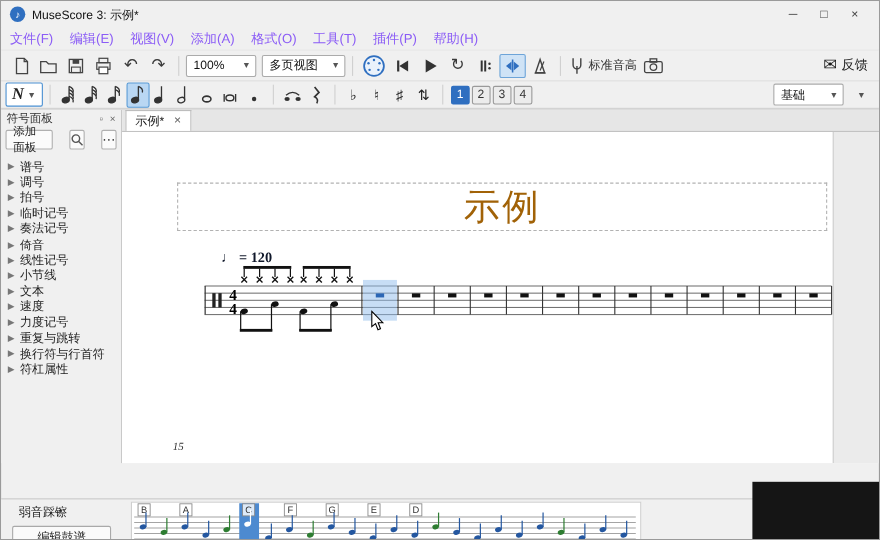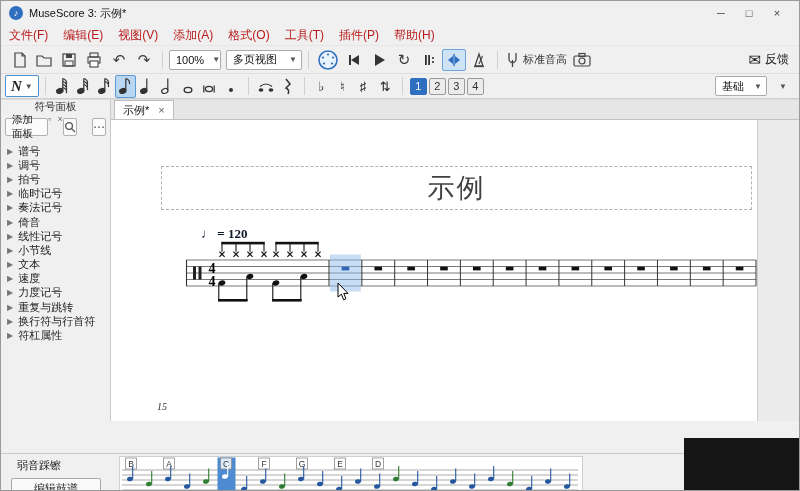--- a/index.html
+++ b/index.html
@@ -12,21 +12,21 @@
   .titlebar{height:24px;display:flex;align-items:center;padding:0 8px;background:#f0f0f0;}
   .logo{width:14px;height:14px;border-radius:50%;background:#2f6fc0;color:#fff;
         display:flex;align-items:center;justify-content:center;font-size:9px;flex:0 0 auto;}
   .title-text{margin-left:6px;font-size:11px;color:#111;}
   .win-controls{margin-left:auto;display:flex;align-items:center;}
   .win-btn{width:28px;height:20px;display:flex;align-items:center;justify-content:center;
            color:#444;font-size:11px;}
 
   
   .menubar{height:20px;display:flex;align-items:center;padding:0 8px;gap:15px;background:#f0f0f0;font-size:12px;}
-  .menu-item{color:#b91c1c;}
+  .menu-item{color:#8b5cf6;}
 
   
   .toolbar{display:flex;align-items:center;background:#f0f0f0;}
   #toolbar1{height:28px;padding:0 6px;gap:1px;border-top:1px solid #e7e7e7;}
   #toolbar2{height:26px;padding:0 4px;gap:1px;border-top:1px solid #dedede;border-bottom:1px solid #cfcfcf;}
   .tbtn{min-width:24px;height:22px;display:flex;align-items:center;justify-content:center;
         color:#3a3a3a;border-radius:2px;padding:0 2px;}
   .tbtn svg{display:block;}
   .glyph13{font-size:13px;line-height:1;}
   .glyph15{font-size:15px;line-height:1;}
@@ -43,21 +43,21 @@
   .voice{width:17px;height:17px;display:flex;align-items:center;justify-content:center;
          border:1px solid #9a9a9a;background:#ececec;font-size:11px;border-radius:2px;margin:0 1px;color:#333;}
   .voice.active{background:#2f6fc0;border-color:#2f6fc0;color:#fff;}
   .right-group{margin-left:auto;display:flex;align-items:center;gap:4px;}
   .feedback{display:flex;align-items:center;gap:4px;color:#1a1a1a;font-size:12px;padding:0 4px;}
 
   
   .body{display:flex;height:322px;border-top:1px solid #dcdcdc;}
   .sidebar{width:110px;background:#f0f0f0;border-right:1px solid #c9c9c9;display:flex;flex-direction:column;}
   .panel-header{height:16px;display:flex;align-items:center;justify-content:space-between;
-                padding:0 5px;font-size:10.5px;color:#333;flex-direction:column;}
+                padding:0 5px;font-size:10.5px;color:#333;}
   .ph-icons{display:flex;gap:6px;color:#666;font-size:9px;}
   .panel-tools{display:flex;gap:15px;padding:2px 4px;align-items:center;}
   .add-btn{height:18px;border:1px solid #b0b0b0;background:#fbfbfb;font-size:10.5px;
            padding:0 6px;border-radius:2px;display:flex;align-items:center;color:#222;}
   .sq-btn{width:20px;height:18px;border:1px solid #b0b0b0;background:#fbfbfb;display:flex;
           align-items:center;justify-content:center;border-radius:2px;color:#444;}
   .palette-list{margin-top:6px;}
   .palette-item{height:14.2px;display:flex;align-items:center;padding-left:6px;gap:5px;
                 font-size:11px;color:#1c1c1c;white-space:nowrap;}
   .tri{color:#777;font-size:8px;}
@@ -65,21 +65,21 @@
   .main{flex:1;position:relative;background:#fff;overflow:hidden;}
   .tabbar{height:20px;background:#e6e6e6;border-bottom:1px solid #c2c2c2;display:flex;
           align-items:flex-end;padding-left:3px;}
   .tab{height:19px;background:#fff;border:1px solid #bdbdbd;border-bottom:none;display:flex;
        align-items:center;gap:9px;padding:0 8px;font-size:11px;color:#111;}
   .tab-close{color:#666;font-size:11px;}
   .canvas{position:absolute;left:0;top:20px;right:0;bottom:0;background:#fff;}
   .page-edge{position:absolute;left:646px;top:0;bottom:0;right:0;background:#ebebeb;border-left:1px solid #cfcfcf;}
   .title-frame{position:absolute;left:50px;top:46px;width:591px;height:44px;border:1px dashed #b2b2b2;
                display:flex;align-items:center;justify-content:center;}
-  .score-title{font-family:"Liberation Serif",serif;font-size:27px;color:#404040;letter-spacing:2px;}
+  .score-title{font-family:"Liberation Serif",serif;font-size:33px;color:#a16207;letter-spacing:2px;}
   .tempo{position:absolute;left:90px;top:106px;font-family:"Liberation Serif",serif;font-weight:bold;font-size:13px;color:#0f172a;}
   .measure-no{position:absolute;left:46px;top:281px;font-family:"Liberation Serif",serif;
               font-style:italic;font-size:10px;color:#333;}
   #score-host{position:absolute;left:70px;top:115px;width:580px;height:85px;}
   #cursor{position:absolute;left:226px;top:162px;}
   .ts{font-family:"Liberation Serif",serif;font-weight:bold;font-size:14px;}
 
   
   .drum-panel{height:52px;background:#f0f0f0;border-top:1px solid #c9c9c9;position:relative;margin-top:32px;}
   .drum-name{position:absolute;left:16px;top:4px;font-size:11px;color:#1a1a1a;}
@@ -147,21 +147,21 @@
           <rect x="5" y="10" width="8" height="6" fill="#fff" stroke="#444" stroke-width="1.1"></rect>
         </svg>
       </span>
     <span class="tbtn glyph15">
         <span>↶</span>
       </span>
     <span class="tbtn glyph15">
         <span>↷</span>
       </span>
     <span class="sep"></span>
-    <span class="combo" style="width:52px">
+    <span class="combo" style="width:64px">
       <span>100%</span>
       <span class="caret" style="margin-left:auto">▼</span>
       </span>
     <span class="combo" style="width:76px;margin-left:4px">
       <span>多页视图</span>
       <span class="caret" style="margin-left:auto">▼</span>
       </span>
     <span class="sep"></span>
     <span class="tbtn">
       <svg width="22" height="22">
@@ -326,21 +326,21 @@
         <span>⇅</span>
       </span>
     <span class="sep"></span>
     <span id="voices" style="display:flex;align-items:center">
         <span class="voice active">1</span>
         <span class="voice">2</span>
         <span class="voice">3</span>
         <span class="voice">4</span>
       </span>
     <span class="right-group">
-      <span class="combo" style="width:52px">
+      <span class="combo" style="width:64px">
         <span>基础</span>
         <span class="caret" style="margin-left:auto">▼</span>
         </span>
       <span class="tbtn" style="width:14px">
           <span class="caret">▼</span>
         </span>
     </span>
   </div>
 
   <div class="body">

